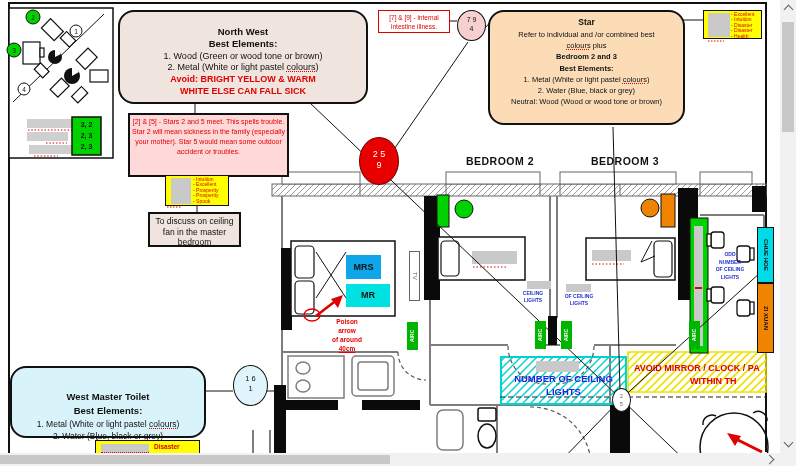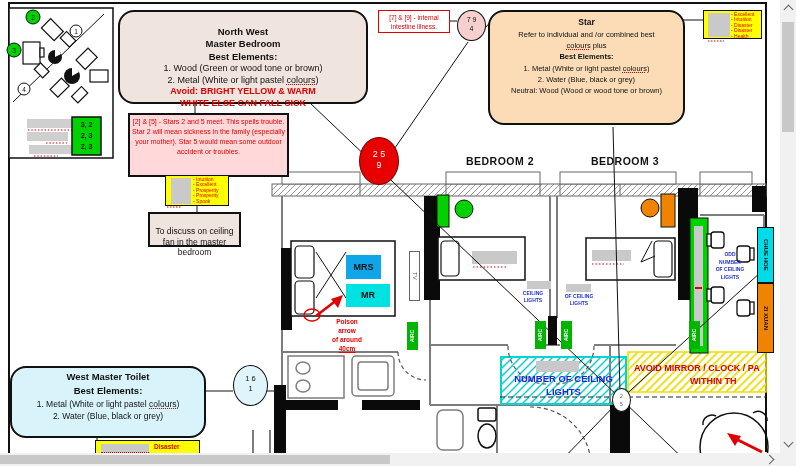--- a/index.html
+++ b/index.html
@@ -17,28 +17,28 @@
           color:#e00000;font-size:7px;text-align:center;line-height:1.45;padding:2px 2px;}
   .legend{background:#ffff00;border:1.5px solid #111;}
   #legend1{left:165px;top:175px;width:64px;height:31px;}
   #legend2{left:703px;top:10px;width:59px;height:29px;}
   .legend .gray{position:absolute;background:#c9c9c9;}
   #legend1 .gray{left:5px;top:2px;width:20px;height:26px;}
   #legend2 .gray{left:4px;top:2px;width:22px;height:24px;}
   .legend .items{position:absolute;left:27px;top:1px;font-size:5px;line-height:5.4px;color:#e00000;white-space:nowrap;}
   .legend .items div::before{content:"- ";color:#2222cc;}
   #discuss-box{left:148px;top:212px;width:93px;height:35px;background:#f0e4de;border:2px solid #111;
-          font-size:8.5px;text-align:center;line-height:1.25;padding-top:12px;}
+          font-size:8.5px;text-align:center;line-height:1.25;padding-top:2px;}
   #intestine-box{left:378px;top:10px;width:72px;height:23px;background:#fff;border:1.5px solid #e00000;
           color:#e00000;font-size:6.5px;text-align:center;line-height:1.4;padding-top:2px;}
   #north-box{left:488px;top:10px;width:197px;height:115px;background:#fbdcb6;border:2px solid #111;
           border-radius:16px;text-align:center;font-size:7.5px;line-height:1.5;padding-top:4px;}
   #north-box .t{font-size:8.5px;font-weight:bold;}
   #toilet-box{left:10px;top:366px;width:196px;height:72px;background:#d8f4fa;border:2px solid #111;
-          border-radius:16px;text-align:center;font-size:8.5px;line-height:1.45;padding-top:2px;}
+          border-radius:16px;text-align:center;font-size:8.5px;line-height:1.45;padding-top:22px;}
   #toilet-box .t{font-size:9.5px;font-weight:bold;}
   #disaster-box{left:95px;top:440px;width:105px;height:15px;background:#ffff00;border:1px solid #111;}
   #disaster-box .gray{position:absolute;left:5px;top:3px;width:48px;height:8px;background:#c9c9c9;
           border-bottom:1px dotted #e00000;}
   #disaster-box .lbl{position:absolute;left:58px;top:2px;font-size:6.5px;font-weight:bold;color:#e00000;}
   .numcircle{border-radius:50%;text-align:center;font-weight:normal;}
   #pink-circle{left:457px;top:10px;width:29px;height:31px;background:#f6cfcf;border:1.5px solid #111;
           font-size:7px;line-height:1.3;padding-top:4px;}
   #red-circle{left:359px;top:137px;width:40px;height:48px;background:#e80000;border:1px solid #7a0000;
           color:#fff;font-size:9px;line-height:1.25;padding-top:11px;}
@@ -296,21 +296,20 @@
 
     <g stroke="#e00000" stroke-width="1" stroke-dasharray="1.5,1.5">
       <line x1="167" y1="207" x2="182" y2="207"></line>
       <line x1="708" y1="41" x2="724" y2="41"></line>
     </g>
     <rect x="262" y="166" width="7" height="6" fill="#111"></rect>
   </svg>
 
   <div class="abs" id="nw-box">
     <div class="t">North West</div>
-    <div class="t">Master Bedroom</div>
     <div class="t">Best Elements:</div>
     <div>1. Wood (Green or wood tone or brown)</div>
     <div><span>2. Metal (White or light pastel </span><span style="text-decoration:underline dotted #e00000;">colours</span><span>)</span></div>
     <div class="b red">Avoid: BRIGHT YELLOW &amp; WARM</div>
     <div class="b red">WHITE ELSE CAN FALL SICK</div>
   </div>
 
   <div class="abs" id="stars-box">[2] &amp; [5] - Stars 2 and 5 meet. This spells trouble. Star 2 will mean sickness in the family  (especially  your mother). Star 5 would mean some outdoor accident or troubles.</div>
 
   <div class="abs legend" id="legend1">
@@ -337,20 +336,21 @@
 
   <div class="abs numcircle" id="pink-circle">
     <div>7 9</div>
     <div>4</div>
   </div>
 
   <div class="abs" id="north-box">
     <div class="t">Star</div>
     <div>Refer to individual and /or combined best</div>
     <div><span style="text-decoration:underline dotted #e00000;">colours</span><span> plus</span></div>
+    <div class="b">Bedroom 2 and 3</div>
     <div class="b">Best Elements:</div>
     <div><span>1. Metal (White or light pastel </span><span style="text-decoration:underline dotted #e00000;">colours</span><span>)</span></div>
     <div>2. Water (Blue, black or grey)</div>
     <div>Neutral: Wood (Wood or wood tone or brown)</div>
   </div>
 
   <div class="abs legend" id="legend2">
     <div class="gray"></div>
     <div class="items">
       <div>Excellent</div>

